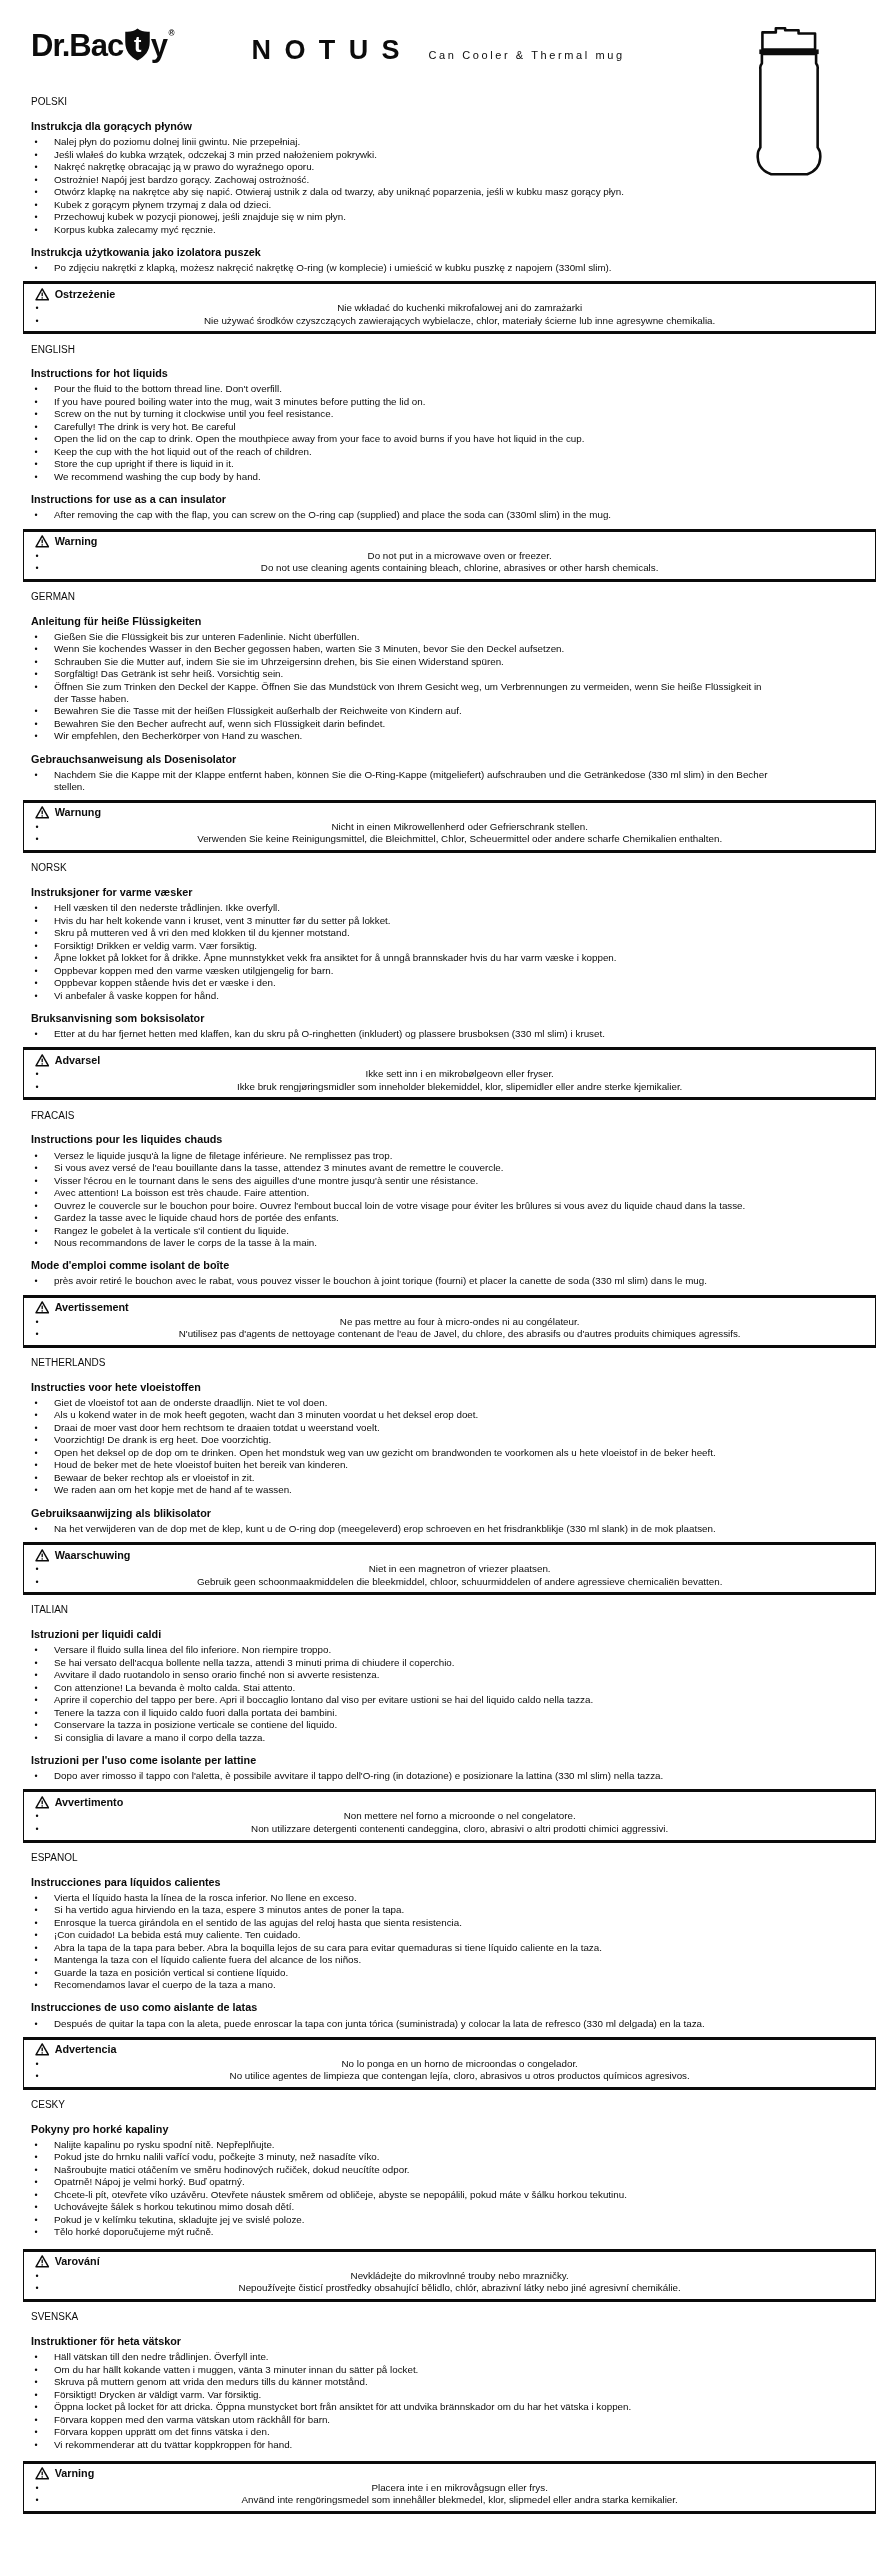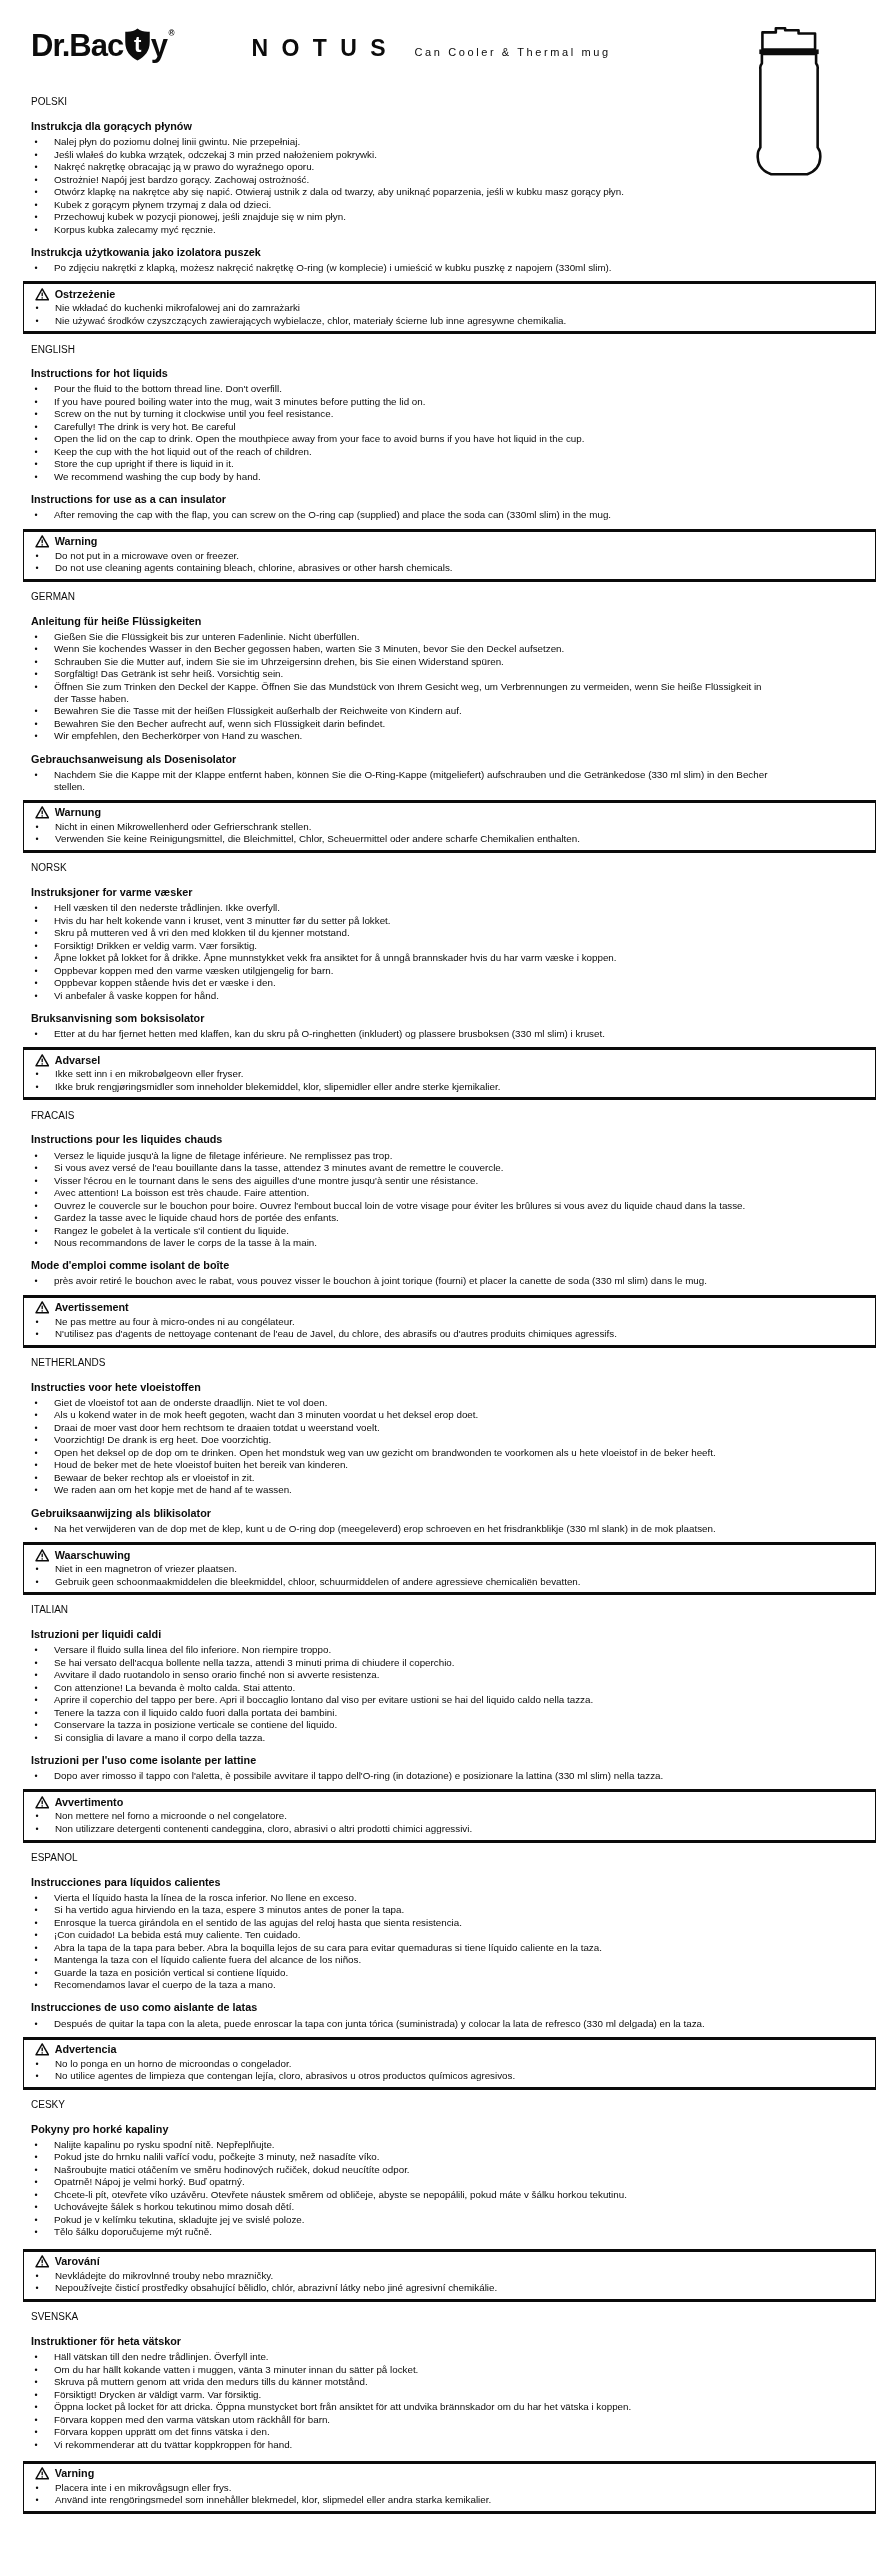--- a/index.html
+++ b/index.html
@@ -52,21 +52,21 @@
     margin: 0 0 0 1.5px;
   }
   .product {
     display: flex;
     align-items: baseline;
     margin-left: 77px;
     padding-top: 5.2px;
     white-space: nowrap;
   }
   .product-name {
-    font-size: 23px;
+    font-size: 27px;
     font-weight: 800;
     letter-spacing: 13.4px;
   }
   .product-subtitle {
     font-size: 11px;
     font-weight: 400;
     letter-spacing: 2.6px;
     margin-left: 15.5px;
   }
   .mug {
@@ -125,21 +125,21 @@
     gap: 5.7px;
     margin: 0 0 1.5px 0;
     padding-left: 2.6px;
   }
   .warn-icon { flex: 0 0 auto; display: inline-flex; }
   .warn-title {
     font-size: 10.8px;
     font-weight: 700;
     line-height: 13px;
   }
-  .warn-box ul.bullets { padding-right: 0; }
+  .warn-box ul.bullets { padding-right: 0; text-align: center; }
 </style>
 </head>
 <body>
 
 <div class="page">
 
   <div class="header">
     <div class="brand-row">
       <div class="logo">
         <span>Dr.Bac</span>
@@ -476,21 +476,21 @@
     <div class="hot-block">
       <h2 class="block-title">Pokyny pro horké kapaliny</h2>
       <ul class="bullets">
             <li>Nalijte kapalinu po rysku spodní nitě. Nepřeplňujte.</li>
             <li>Pokud jste do hrnku nalili vařící vodu, počkejte 3 minuty, než nasadíte víko.</li>
             <li>Našroubujte matici otáčením ve směru hodinových ručiček, dokud neucítíte odpor.</li>
             <li>Opatrně! Nápoj je velmi horký. Buď opatrný.</li>
             <li>Chcete-li pít, otevřete víko uzávěru. Otevřete náustek směrem od obličeje, abyste se nepopálili, pokud máte v šálku horkou tekutinu.</li>
             <li>Uchovávejte šálek s horkou tekutinou mimo dosah dětí.</li>
             <li>Pokud je v kelímku tekutina, skladujte jej ve svislé poloze.</li>
-            <li>Tělo šálku doporučujeme mýt ručně.</li>
+            <li>Tělo horké doporučujeme mýt ručně.</li>
           </ul>
     </div>
     <div class="warn-box">
       <div class="warn-head">
         <span class="warn-icon">
           <svg viewBox="0 0 30 27" width="14.4" height="13" aria-hidden="true">
             <path d="M15 2 L28 24.5 L2 24.5 Z" fill="none" stroke="#0c0c0c" stroke-width="3" stroke-linejoin="round"></path>
             <rect x="13.6" y="9.5" width="2.8" height="7.5" fill="#0c0c0c"></rect>
             <rect x="13.6" y="19.3" width="2.8" height="2.8" fill="#0c0c0c"></rect>
           </svg>

